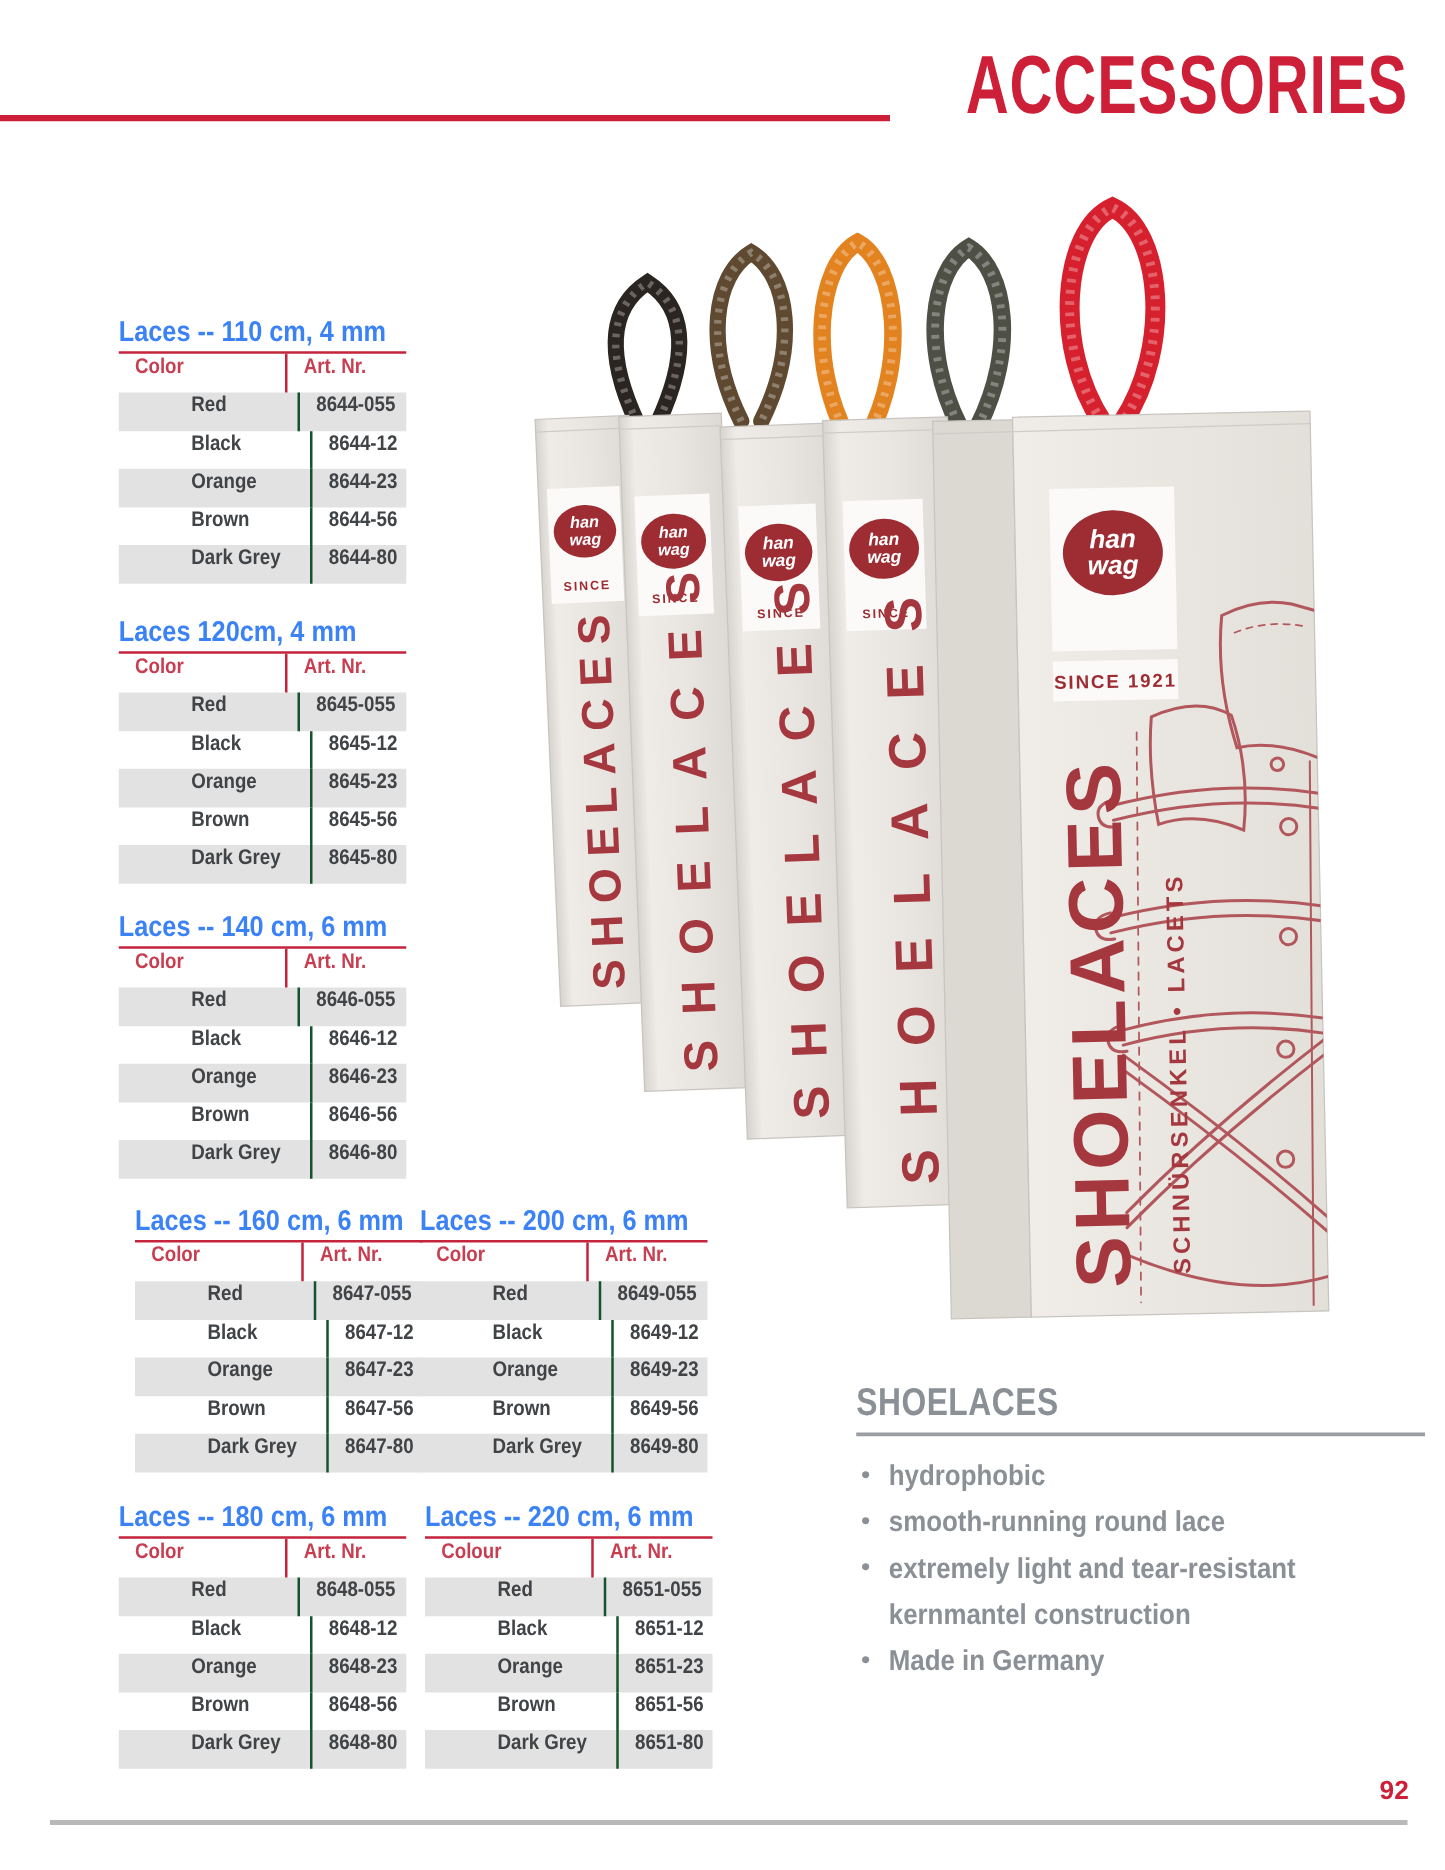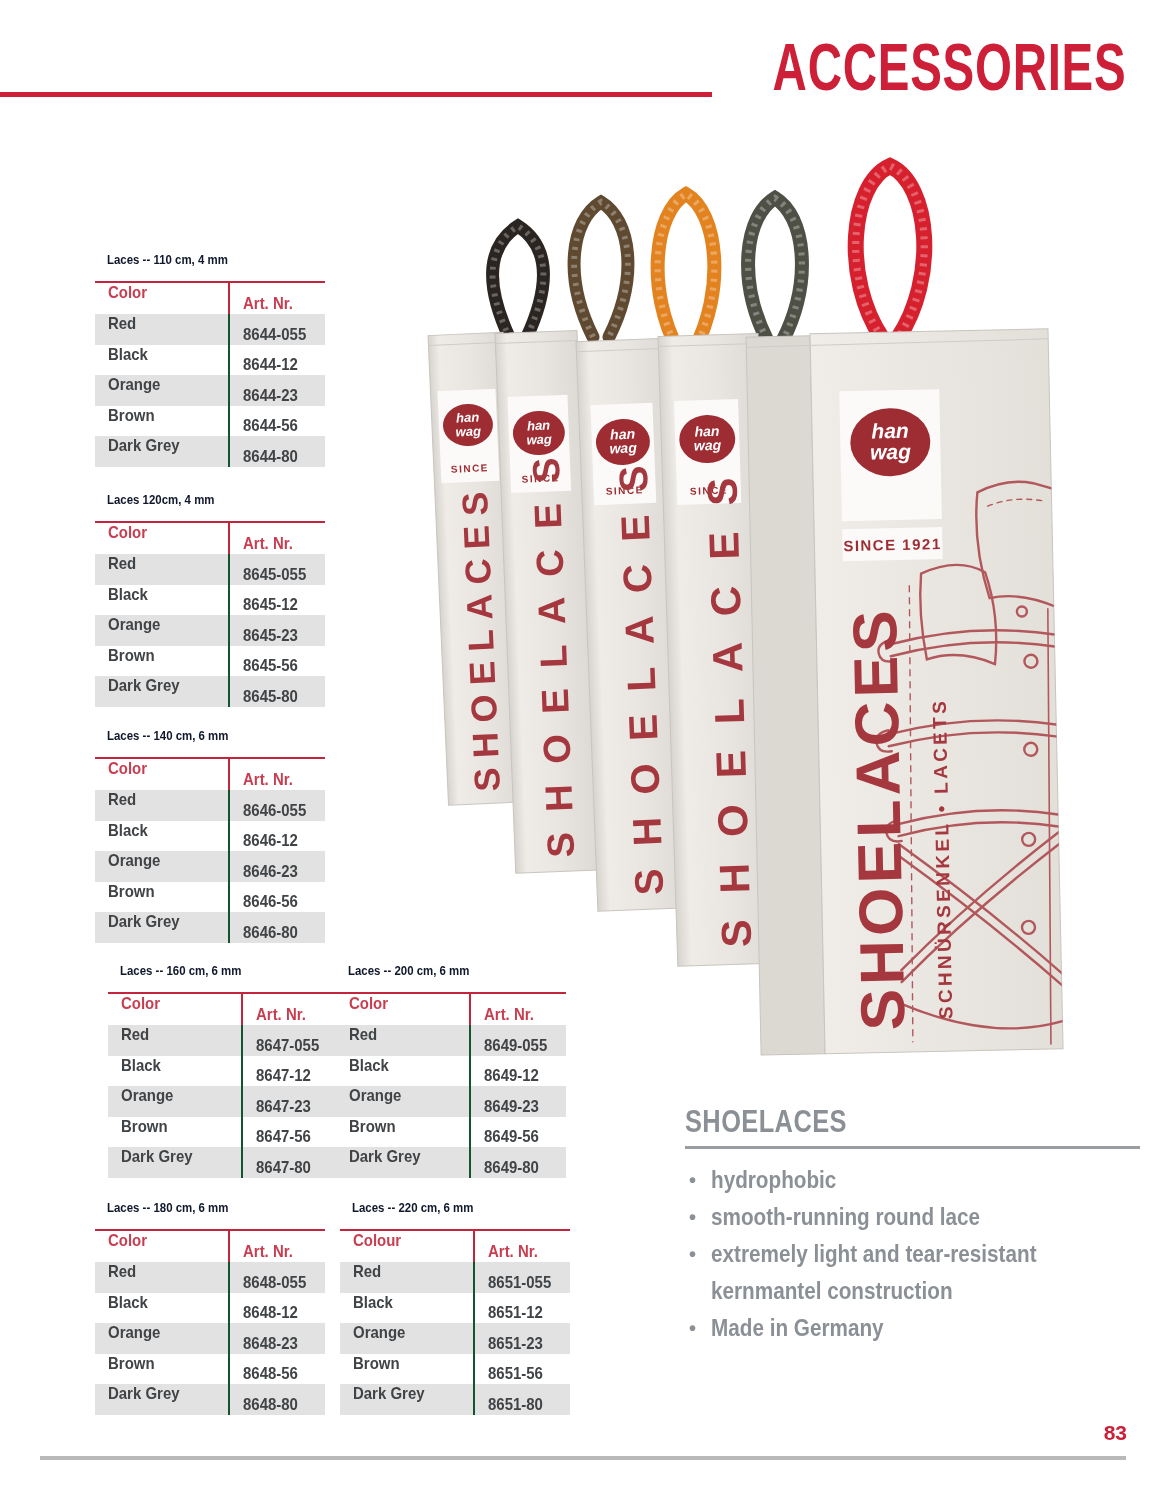--- a/index.html
+++ b/index.html
@@ -12,32 +12,32 @@
   .page-title{top:34px;right:30px;color:#cd2038;font-size:66px;font-weight:bold;
               line-height:1;white-space:nowrap;}
   .page-title .cond{display:inline-block;transform:scaleX(.72);transform-origin:100% 50%;
                     letter-spacing:1px;}
 
   
   .laces-table{position:absolute;width:230px;}
   .t0{left:95px;top:252px}.t1{left:95px;top:492px}.t2{left:95px;top:728px}
   .t3{left:108px;top:963px}.t4{left:95px;top:1200px}
   .t5{left:336px;top:963px}.t6{left:340px;top:1200px}
-  .lt-title{color:#0f172a;font-size:13px;font-weight:bold;height:22px;margin-bottom:7px;
-            white-space:nowrap;margin-left:12px;}
+  .lt-title{color:#3b82f6;font-size:23px;font-weight:bold;height:22px;margin-bottom:7px;
+            white-space:nowrap;}
   .lt-grid{border-top:2px solid #c4253d;}
   .lt-head{display:flex;height:31px;align-items:center;}
   .lt-hcell{color:#c83e50;font-size:17px;font-weight:bold;}
-  .lt-row{display:flex;height:30.5px;align-items:center;}
+  .lt-row{display:flex;height:30.5px;align-items:center;padding-left:45px;}
   .lt-row.alt{background:#e3e2e2;}
   .lt-cell{color:#404447;font-size:17px;font-weight:bold;}
   .c1{width:133px;padding-left:13px;box-sizing:border-box;align-self:stretch;
       display:flex;align-items:flex-start;}
   .c2{flex:1;padding-left:13px;box-sizing:border-box;align-self:stretch;
-      display:flex;align-items:flex-end;}
+      display:flex;align-items:flex-start;}
   .lt-head .c2{border-left:2px solid #c4253d;}
   .lt-row .c2{border-left:2px solid #14532d;}
   .cond-s{display:inline-block;transform:scaleX(.88);transform-origin:0 50%;white-space:nowrap;}
 
   
   .product-photo{left:418px;top:142px;width:730px;height:928px;}
   svg{font-family:"Liberation Sans",sans-serif;}
 
   
   .info{left:685px;top:1106px;width:455px;color:#8b9096;}
@@ -190,21 +190,21 @@
   <div class="info-underline"></div>
   <ul class="bullet-list" id="bullet-list">
       <li class="bullet-item"><span class="bullet-dot">•</span><span class="bullet-text">hydrophobic</span></li>
       <li class="bullet-item"><span class="bullet-dot">•</span><span class="bullet-text">smooth-running round lace</span></li>
       <li class="bullet-item"><span class="bullet-dot">•</span><span class="bullet-text">extremely light and tear-resistant kernmantel construction</span></li>
       <li class="bullet-item"><span class="bullet-dot">•</span><span class="bullet-text">Made in Germany</span></li>
     </ul>
 </div>
 
 <div class="abs footer-rule"></div>
-<div class="abs page-number">83</div>
+<div class="abs page-number">92</div>
 
   <div class="laces-table t0">
     <div class="lt-title"><span class="cond-s">Laces -- 110 cm, 4 mm</span></div>
     <div class="lt-grid">
       <div class="lt-head">
         <div class="lt-hcell c1">
           <span class="cond-s">Color</span>
         </div>
         <div class="lt-hcell c2">
           <span class="cond-s">Art. Nr.</span>

